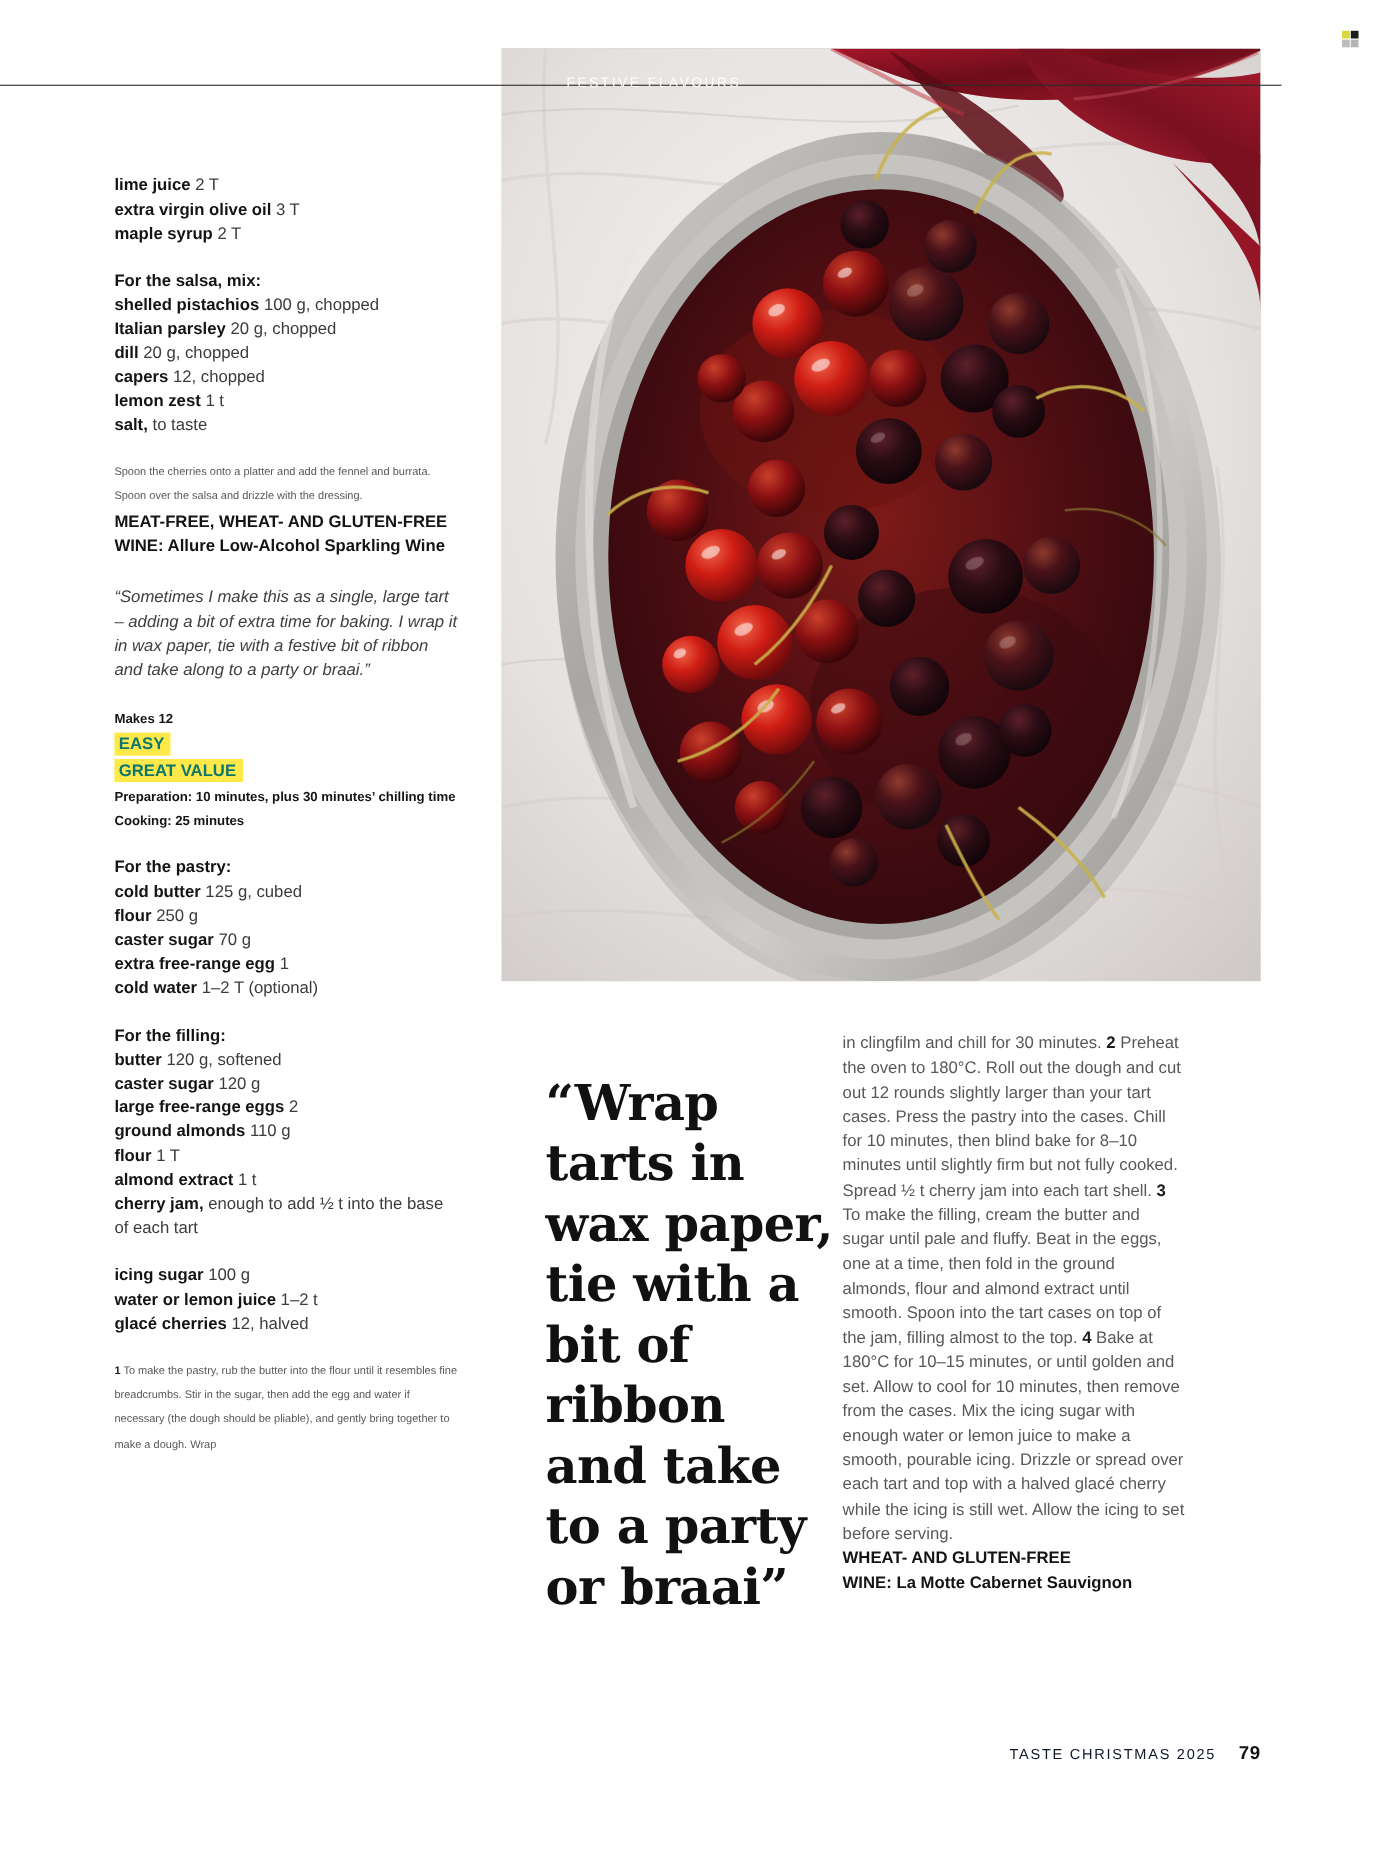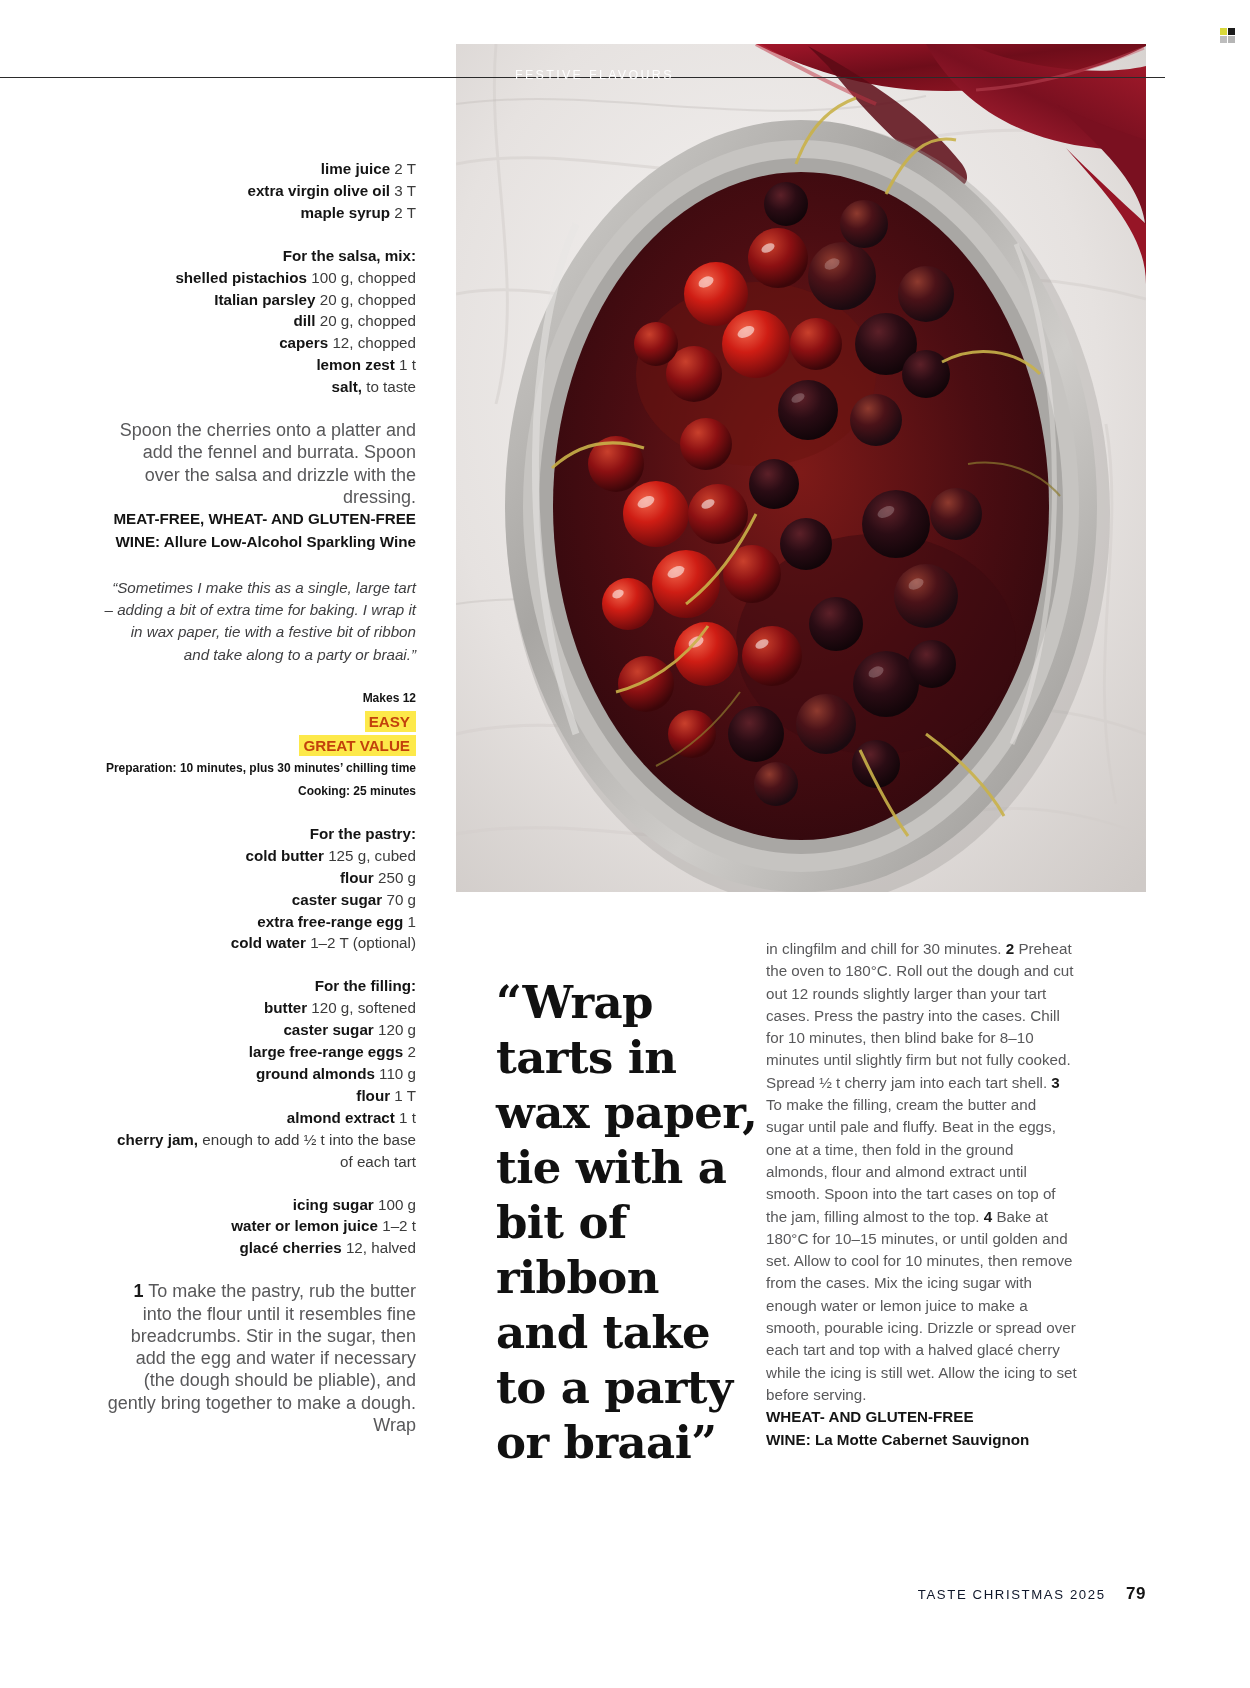--- a/index.html
+++ b/index.html
@@ -29,42 +29,42 @@
 
   
   .photo{
     position:absolute;left:456px;top:44px;width:690px;height:848px;
     overflow:hidden;background:#c9c5c2;
   }
   .photo svg{display:block;width:100%;height:100%;}
 
   
   .col-left{
-    position:absolute;left:104px;top:158px;width:312px;text-align:right;
+    position:absolute;left:104px;top:158px;width:312px;
   }
   .ing{font-size:15.2px;line-height:21.9px;color:#3b3b3b;}
   .ing b{color:#141414;font-weight:700;}
   .ing .row{white-space:normal;}
   .gap{height:21px;}
 
-  .body-p{font-size:18px;line-height:22.3px;color:#58585a;margin:0;}
+  .body-p{font-size:10px;line-height:22.3px;color:#58585a;margin:0;}
   .body-p .num{font-weight:700;color:#1a1a1a;}
   .tagline{font-size:15.2px;line-height:22.3px;font-weight:700;color:#141414;}
 
   .recipe-title{
     color:#e03127;font-weight:700;font-size:23.5px;line-height:25.5px;
     letter-spacing:0.2px;text-transform:uppercase;margin:0;
   }
   .quote-italic{
     font-size:15.2px;line-height:22.3px;font-style:italic;color:#3f3f41;
     margin:3px 0 0 0;
   }
   .meta{font-size:12px;line-height:22.3px;font-weight:700;color:#141414;}
   .badge{
-    display:inline-block;background:#fde94a;color:#c2410c;font-weight:700;
+    display:inline-block;background:#fde94a;color:#0f766e;font-weight:700;
     font-size:15.2px;line-height:19px;padding:1px 6px 1px 4px;margin:1.5px 0;
   }
 
   
   .pullquote{
     position:absolute;left:456px;top:930px;width:262px;
     font-family:"DejaVu Serif","Liberation Serif",serif;
     font-weight:700;
     font-size:45px;line-height:55px;color:#111111;
     letter-spacing:-0.6px;

